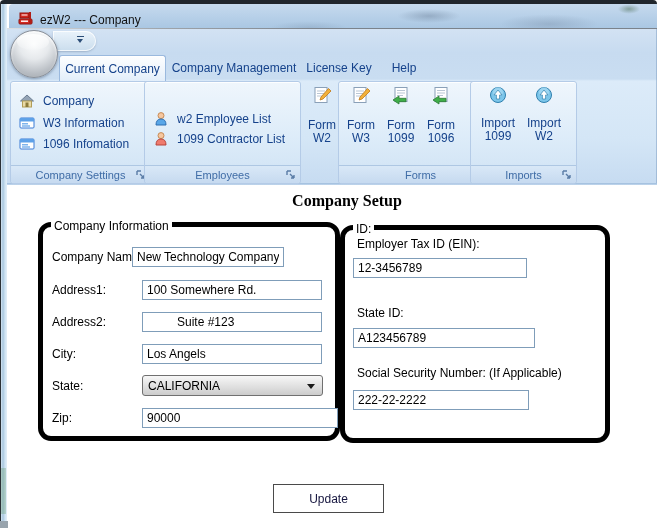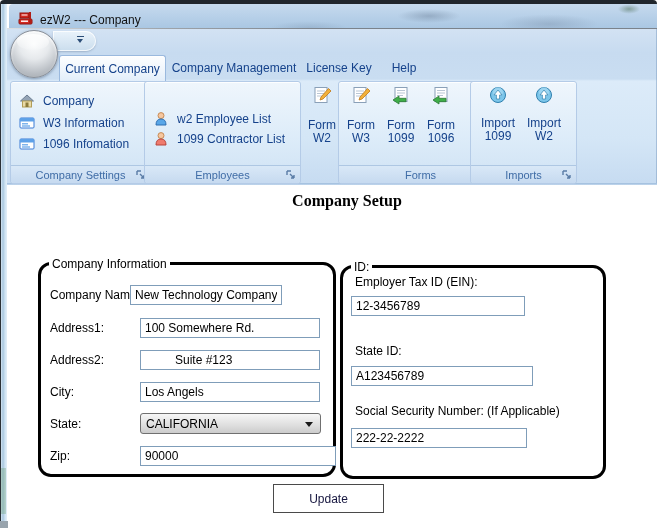--- a/index.html
+++ b/index.html
@@ -63,21 +63,21 @@
   .rbtn{position:absolute;top:84px;display:flex;flex-direction:column;align-items:center;
     font-size:12px;color:#15428b;line-height:13px;text-align:center;cursor:default;}
   .rbtn .ricon{margin-top:2px;}
   .rbtn .rlabel{margin-top:13px;}
 
   
   .client{position:absolute;left:7px;top:185px;width:650px;height:343px;background:#fff;}
   .heading{position:absolute;left:225px;top:7px;width:230px;text-align:center;
     font-family:"Liberation Serif",serif;font-weight:bold;font-size:16px;color:#000;}
 
-  .gbox{position:absolute;border:3px solid #000000;border-radius:13px;margin-top:40px;}
+  .gbox{position:absolute;border:5px solid #000000;border-radius:13px;}
   .gbox-legend{position:absolute;top:-8px;left:8px;background:#fff;padding:0 3px;font-size:12px;color:#000;white-space:nowrap;}
   .flabel{position:absolute;font-size:12px;color:#000;white-space:nowrap;text-align:right;}
   .finput{position:absolute;height:20px;box-sizing:border-box;border:1px solid #7f9db9;background:#fff;
     font-family:"Liberation Sans",sans-serif;font-size:12px;color:#000;padding:0 4px;}
   .dropdown{position:absolute;height:21px;box-sizing:border-box;border:1px solid #707070;border-radius:3px;
     background:linear-gradient(#f7f7f7,#dedede 60%,#cccccc);display:flex;align-items:center;
     font-size:12px;color:#000;padding-left:5px;cursor:default;}
   .dd-arrow{position:absolute;right:7px;top:8px;width:0;height:0;
     border-left:4px solid transparent;border-right:4px solid transparent;border-top:5px solid #1a1a1a;}
 

